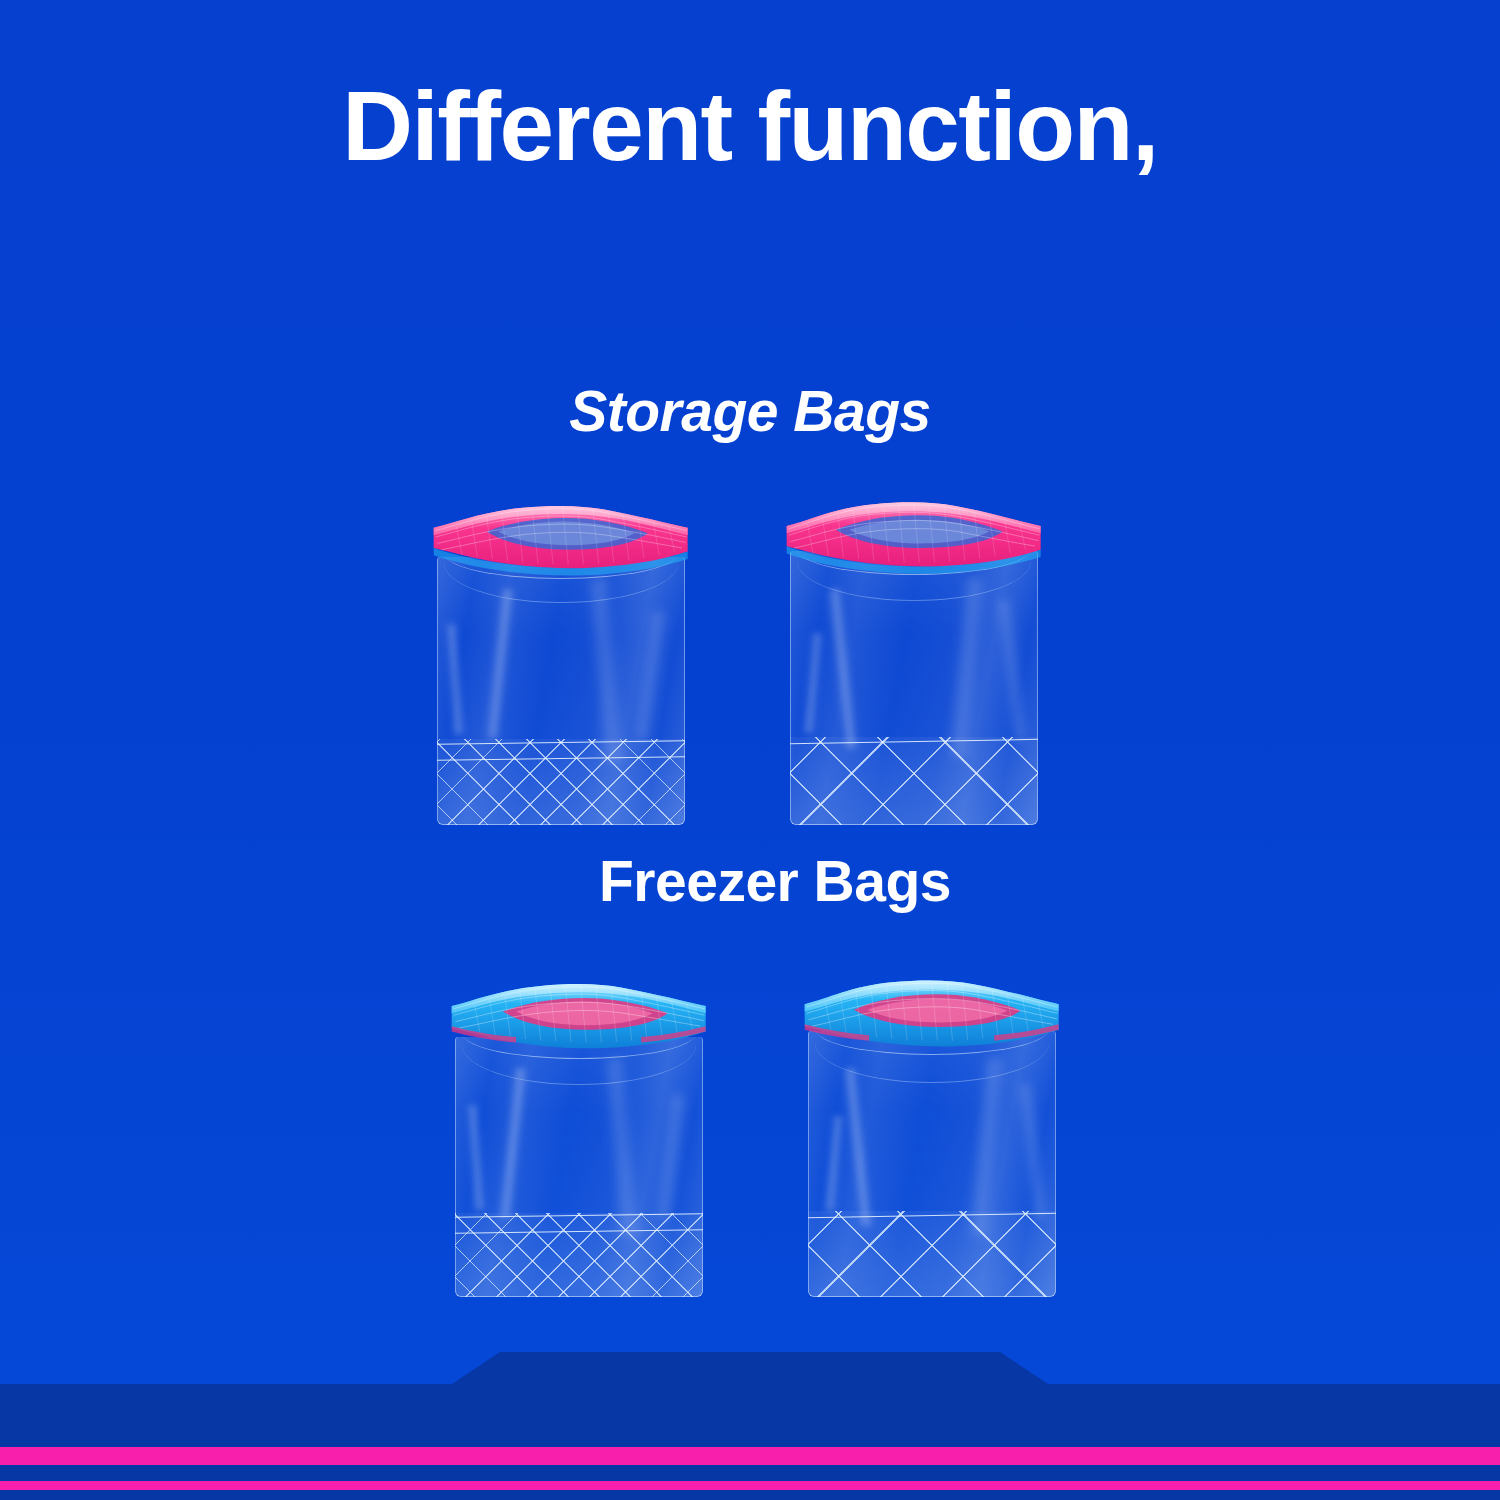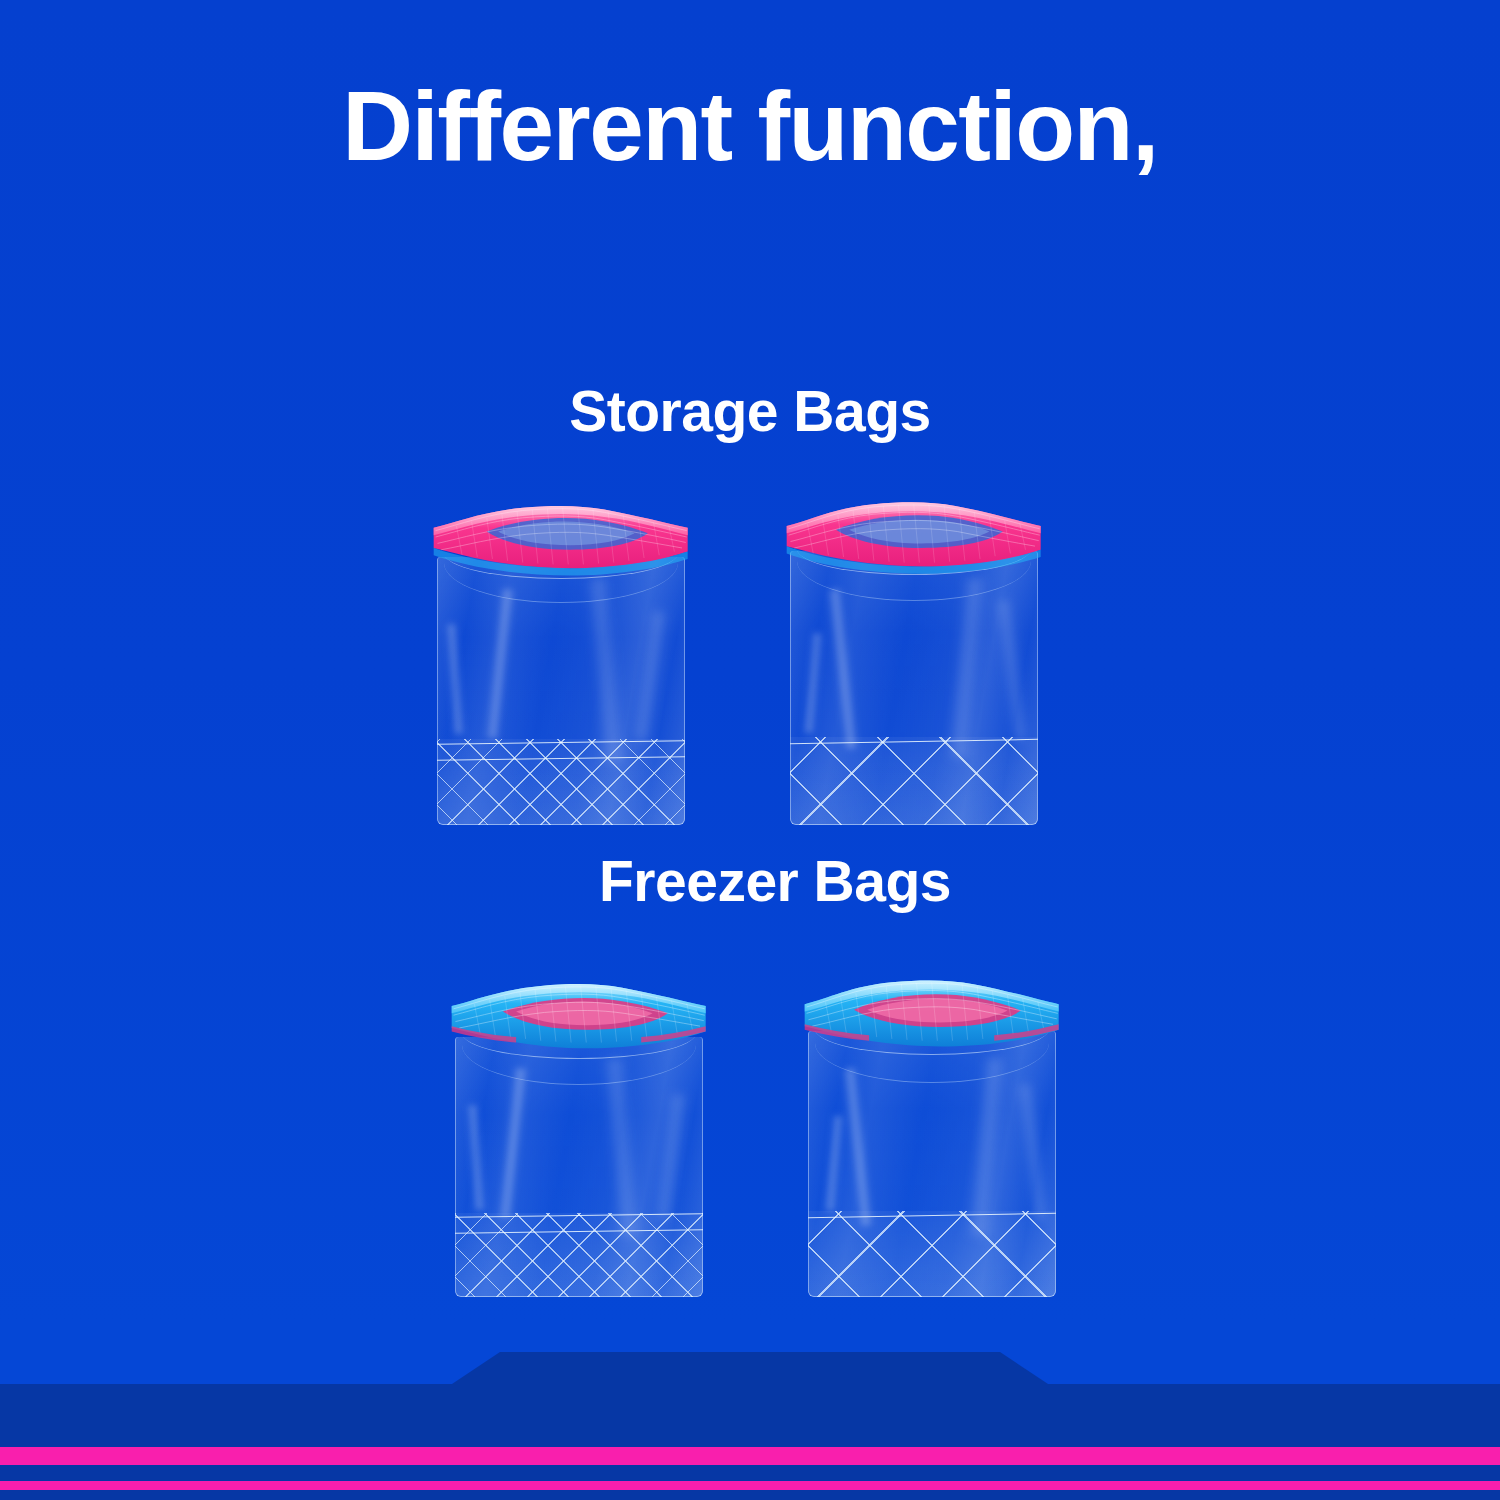--- a/index.html
+++ b/index.html
@@ -29,21 +29,21 @@
 
   
   .section-label {
     position:absolute; left:0; width:1500px;
     text-align:center;
     color:#ffffff;
     font-size:57px;
     font-weight:700;
     letter-spacing:-0.5px;
   }
-  #label-storage { top:378px; }
+  #label-storage { top:378px;font-style:italic; }
   #label-freezer { top:848px;margin-left:25px; }
 
   
   .bag-row { position:absolute; left:0; width:1500px; }
   #row-storage { top:495px; height:345px; }
   #row-freezer { top:975px; height:330px; }
 
   .bag {
     position:absolute;
     top:0;

